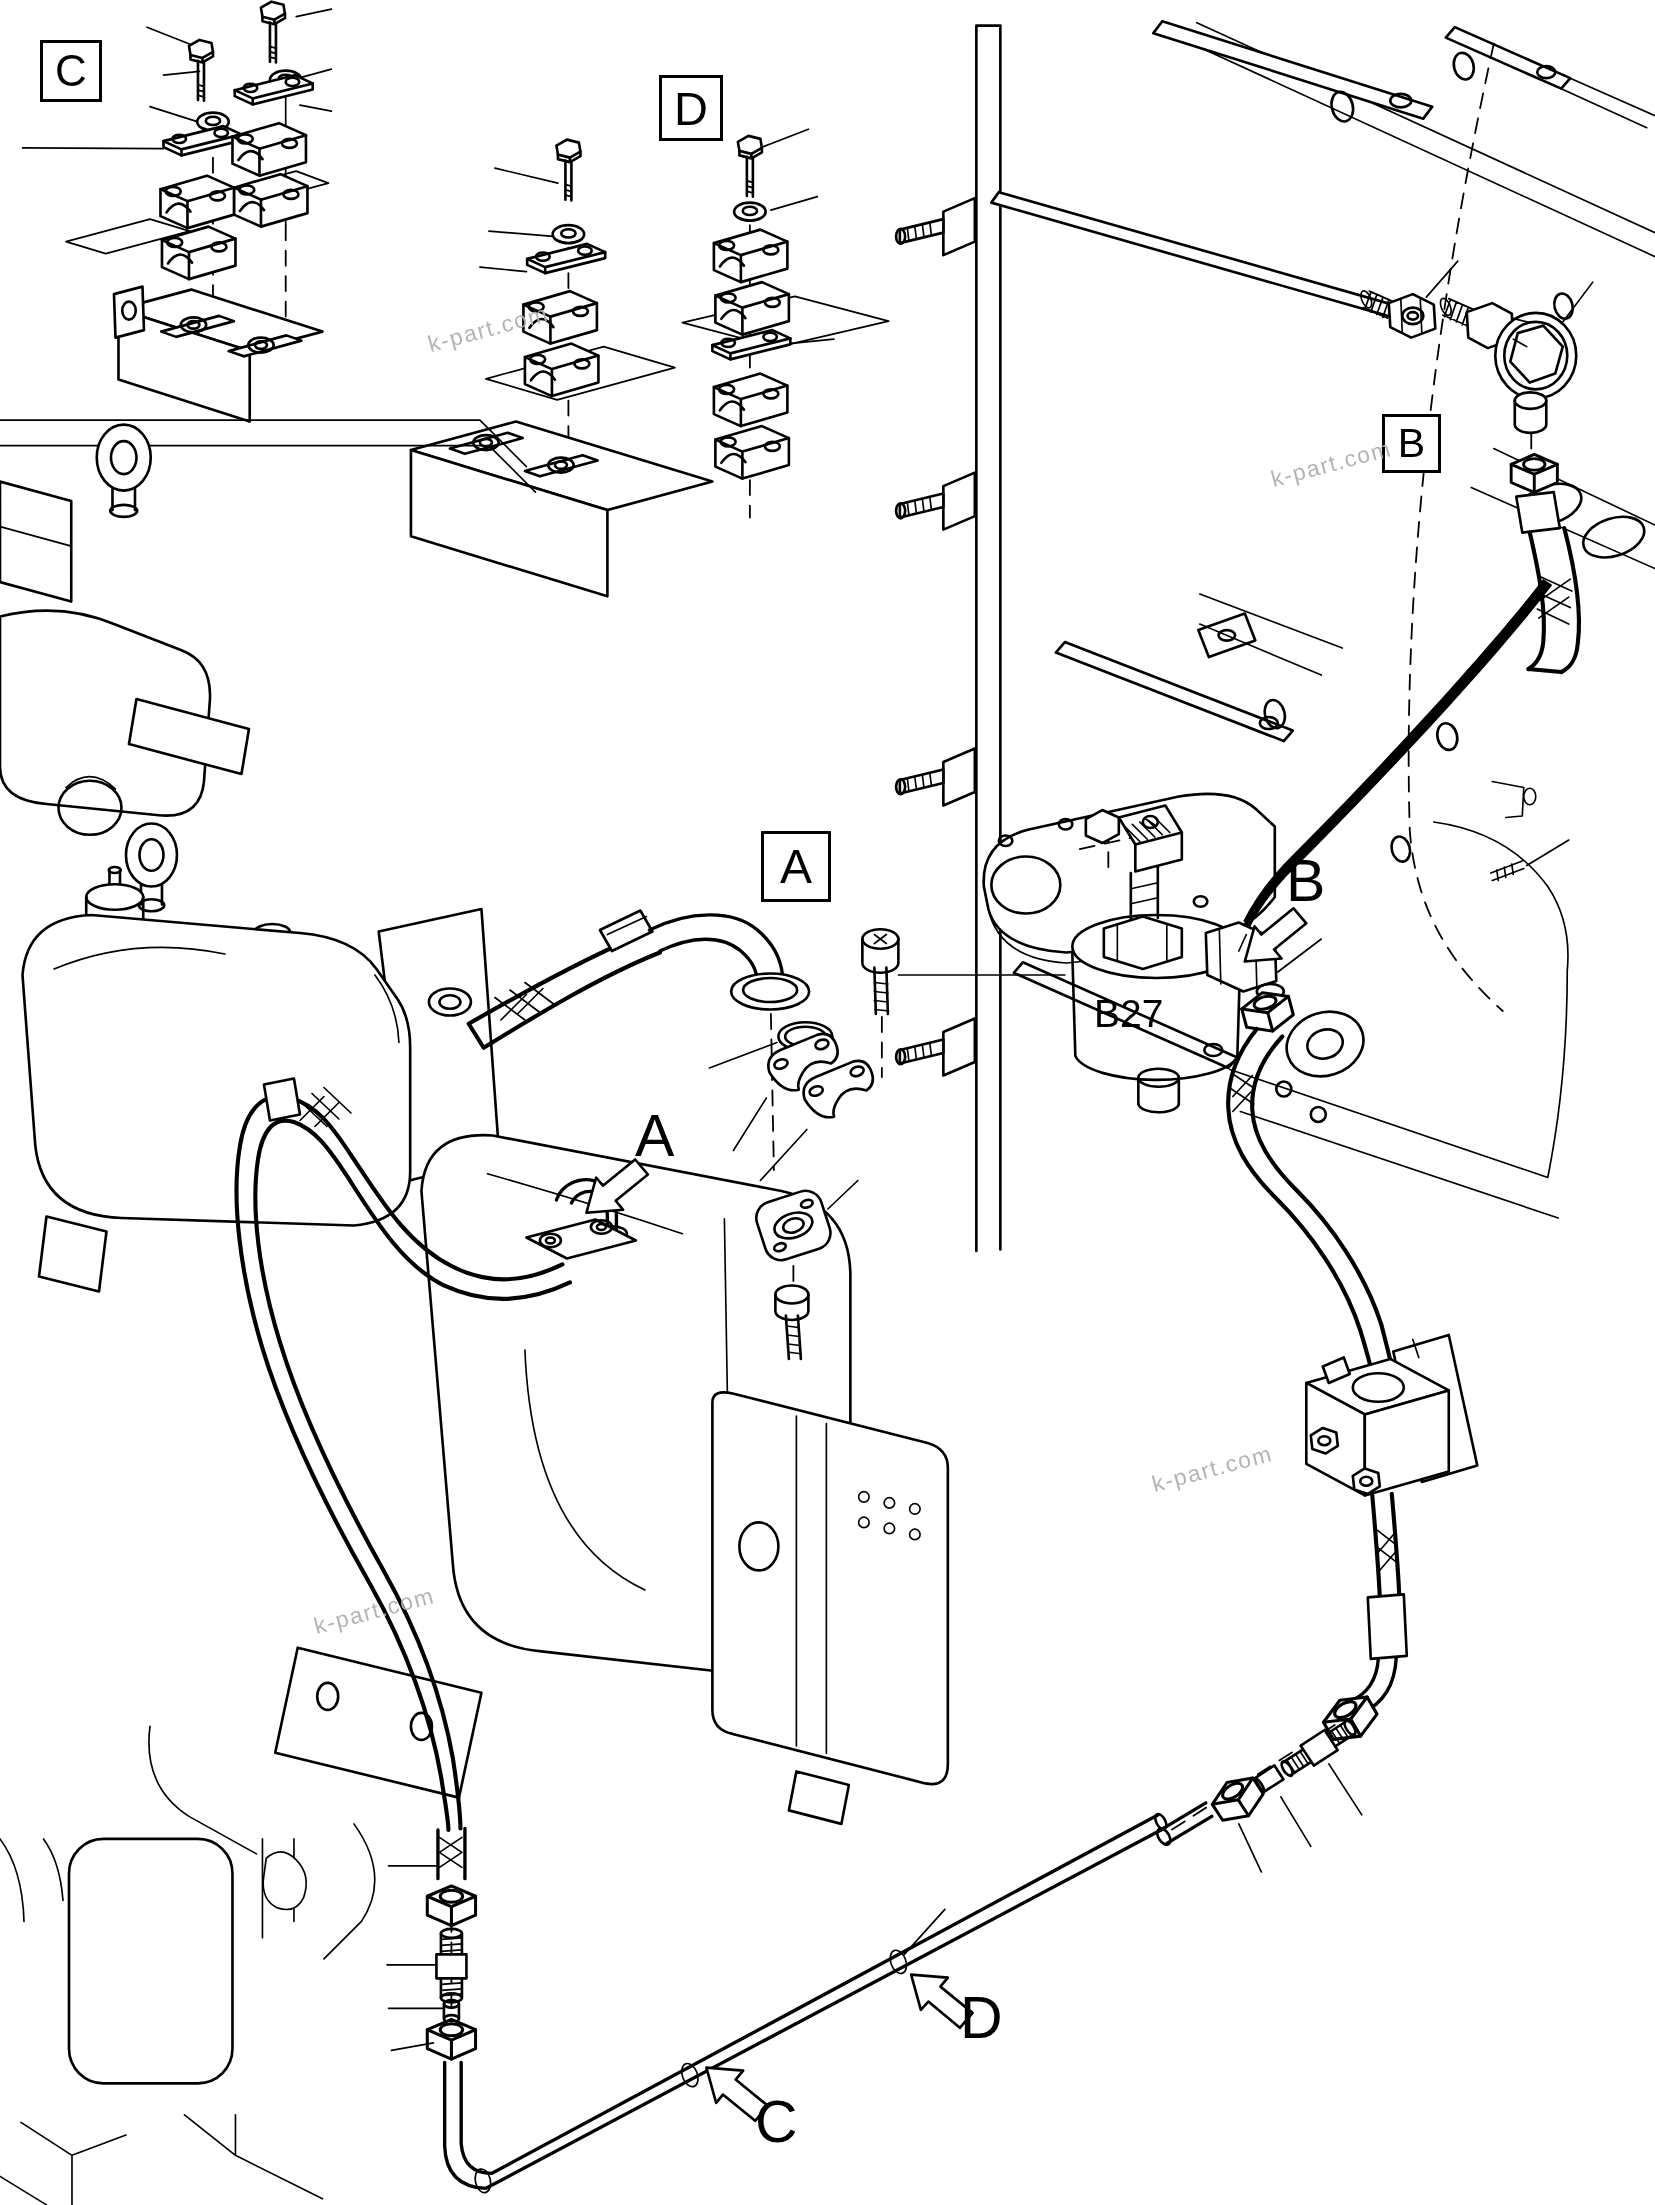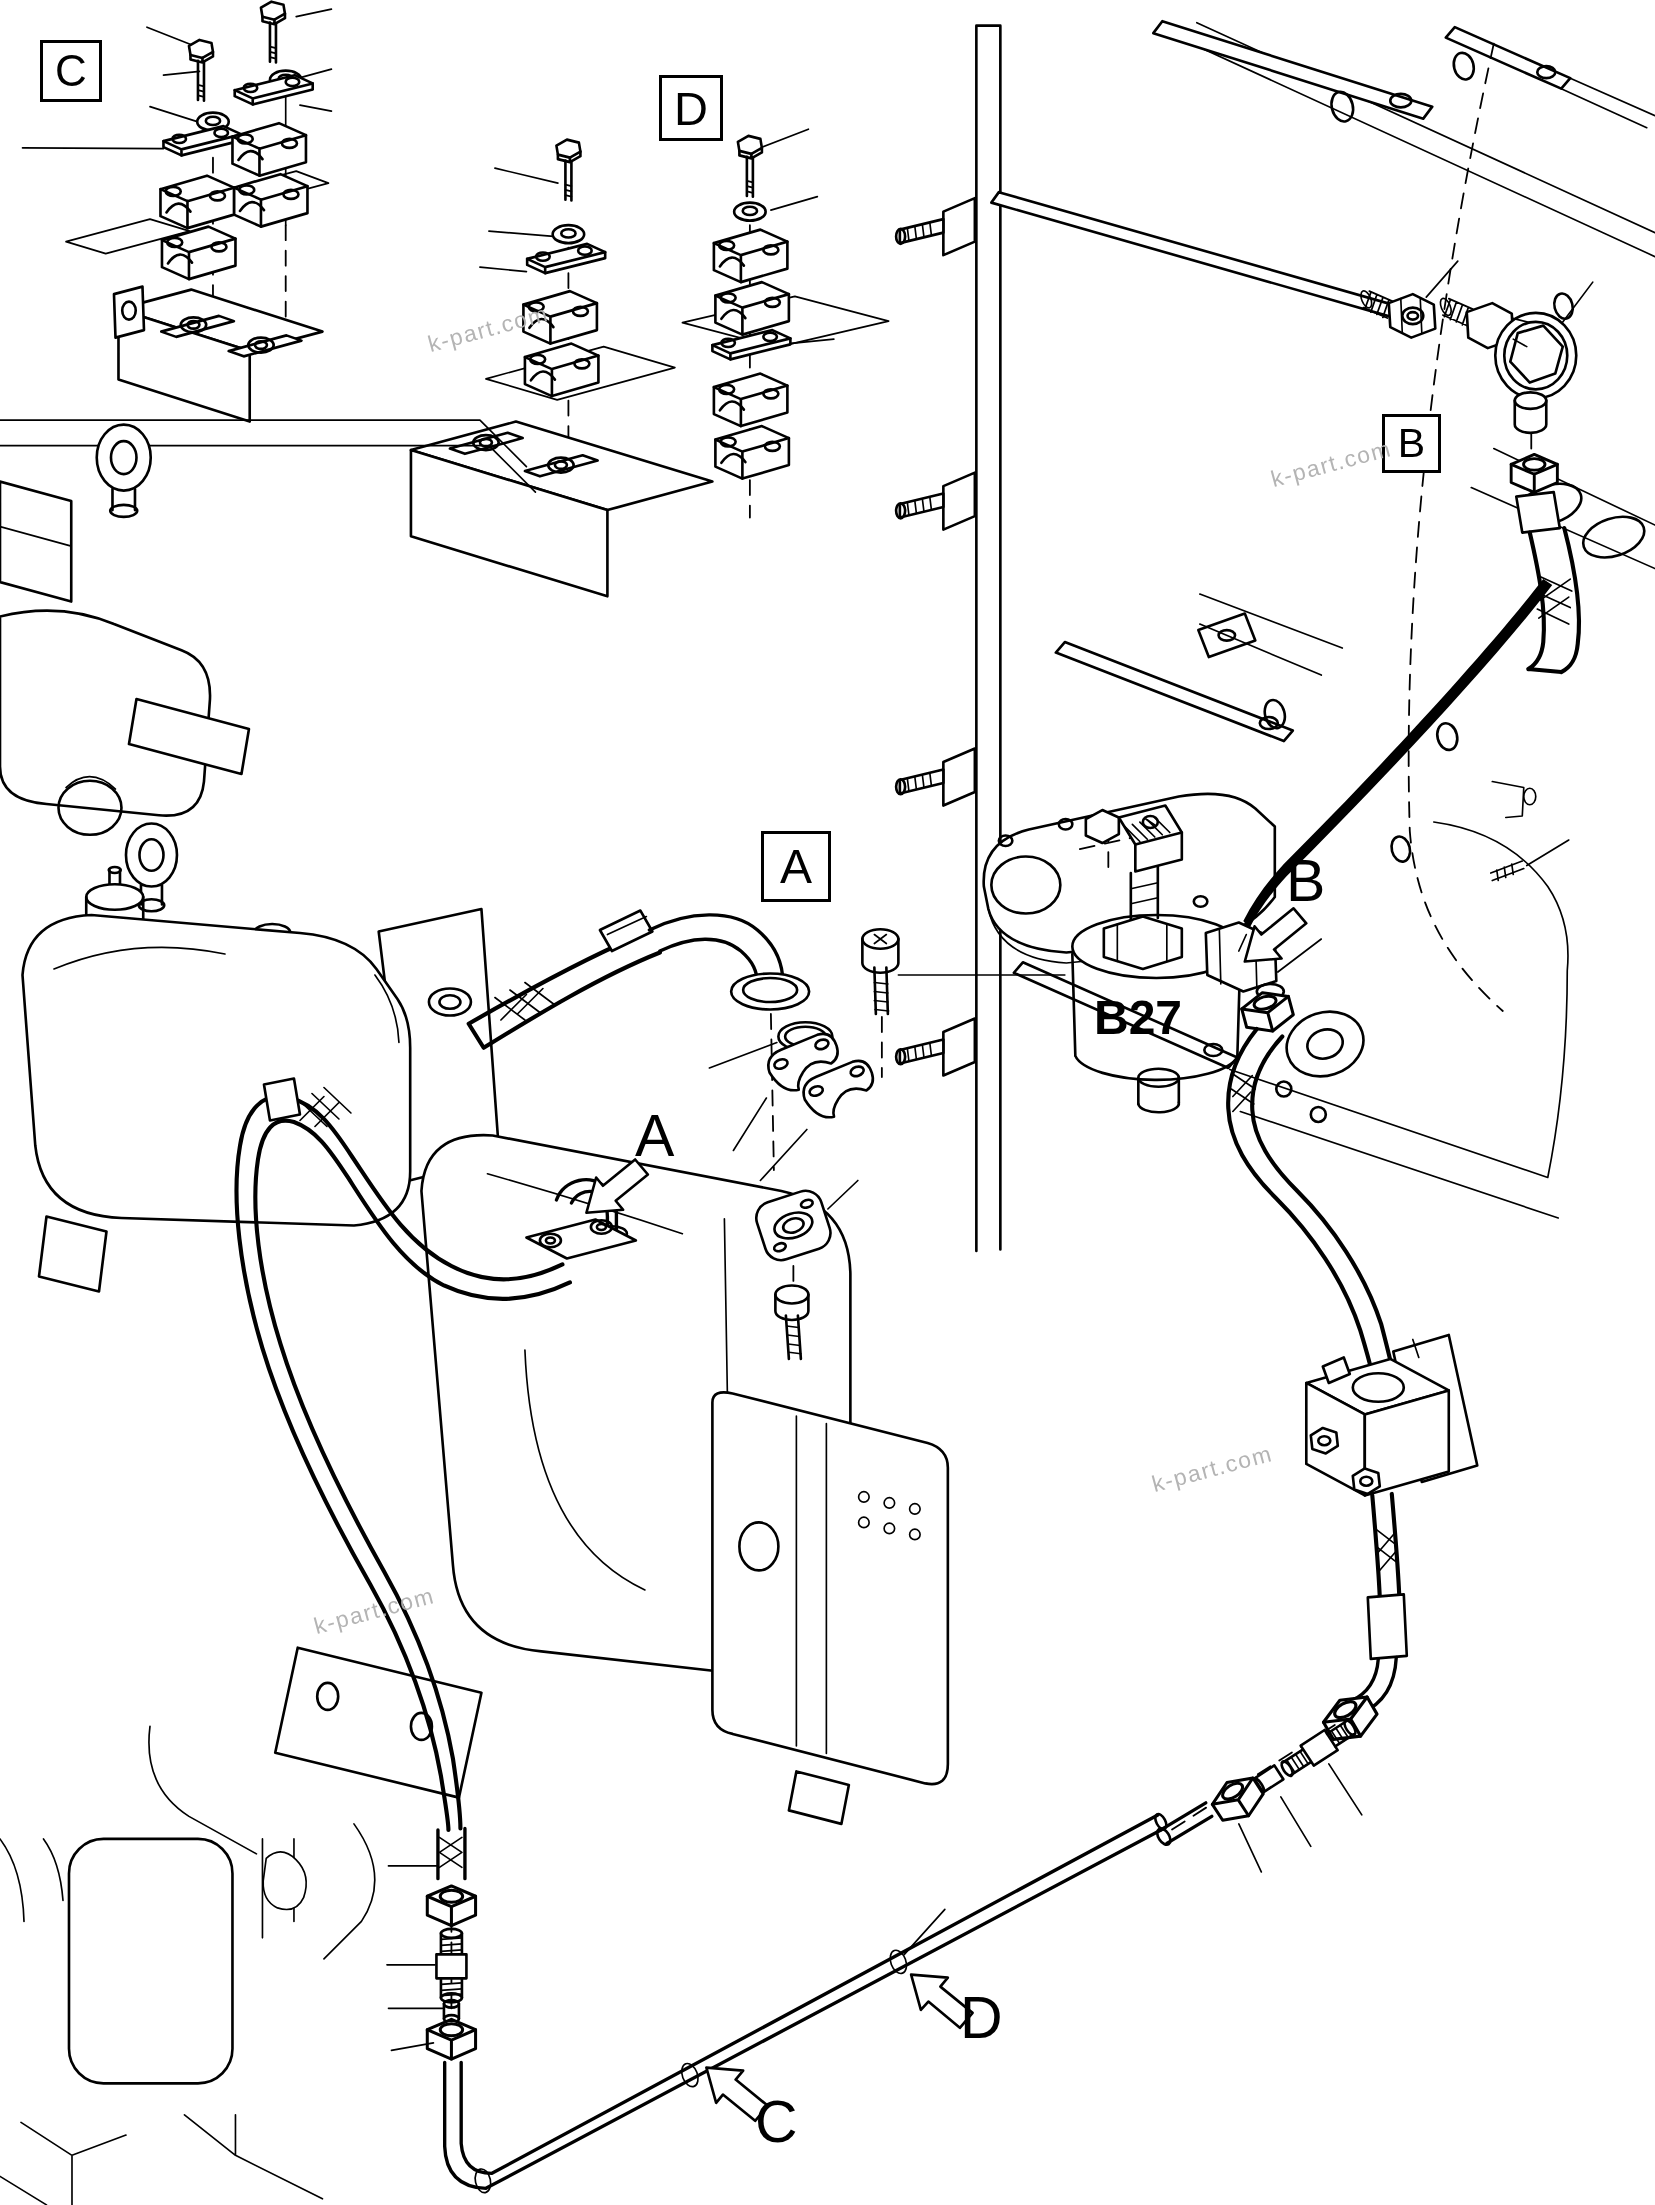--- a/index.html
+++ b/index.html
@@ -431,21 +431,21 @@
 </div>
 <div class="box-label" style="left:1382px;top:414px;width:53px;height:53px;font-size:41px;">
   <span>B</span>
 </div>
 
 <div class="callout-letter" style="left:635px;top:1107px;font-size:59px;">A</div>
 <div class="callout-letter" style="left:1286px;top:852px;font-size:59px;">B</div>
 <div class="callout-letter" style="left:755px;top:2093px;font-size:59px;">C</div>
 <div class="callout-letter" style="left:960px;top:1989px;font-size:59px;">D</div>
 
-<div class="part-label" style="left:1094px;top:994px;font-size:48px;font-weight:bold;">B27</div>
+<div class="part-label" style="left:1094px;top:994px;font-size:39px;">B27</div>
 
 <div class="watermark" style="left:425px;top:332px;">k-part.com</div>
 <div class="watermark" style="left:1268px;top:467px;">k-part.com</div>
 <div class="watermark" style="left:1149px;top:1472px;">k-part.com</div>
 <div class="watermark" style="left:311px;top:1614px;">k-part.com</div>
 
 </div>
 
 
 </body></html>

